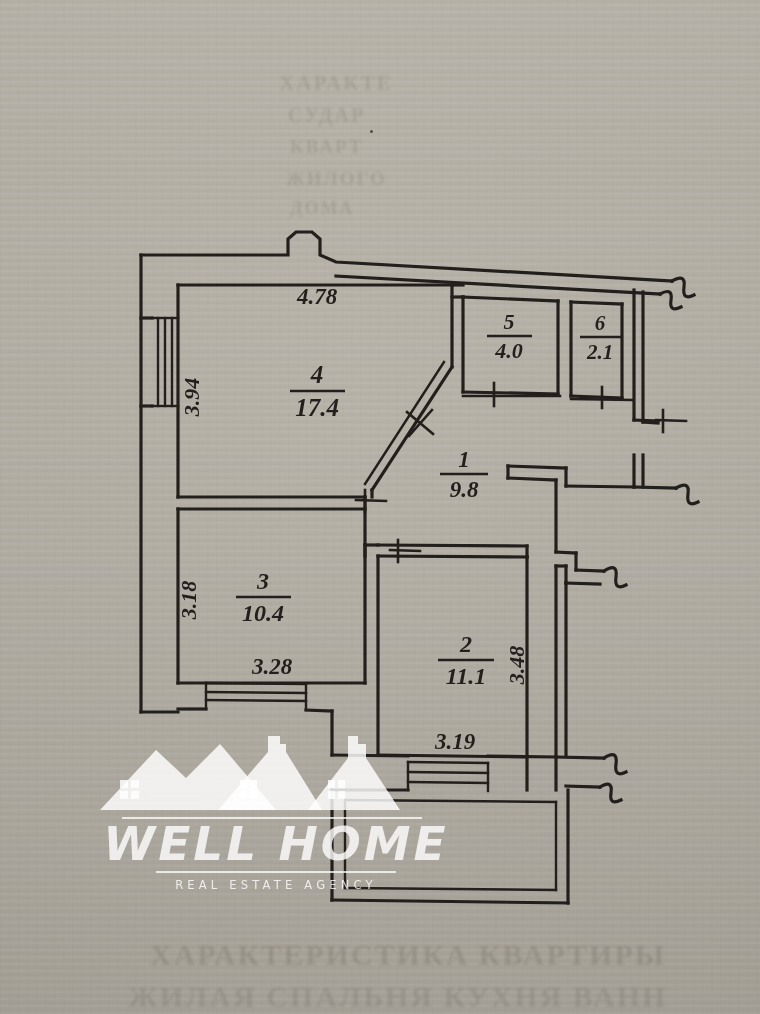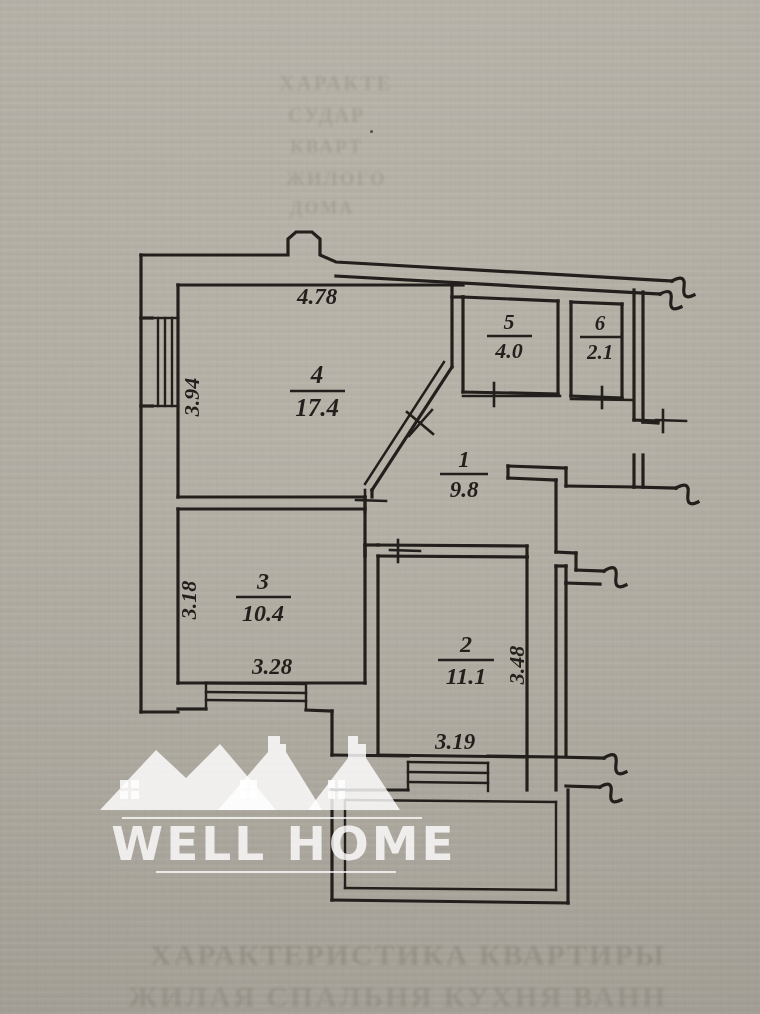--- a/index.html
+++ b/index.html
@@ -35,23 +35,23 @@
   #bleed-top2{left:288px;top:104px;font-size:20px;}
   #bleed-top3{left:290px;top:136px;font-size:19px;}
   #bleed-top4{left:286px;top:168px;font-size:19px;}
   #bleed-top5{left:290px;top:198px;font-size:18px;}
   #bleed-bot1{left:150px;top:938px;font-size:30px;color:rgba(92,86,76,0.20);}
   #bleed-bot2{left:128px;top:980px;font-size:30px;color:rgba(92,86,76,0.18);}
   .ink-dot{position:absolute;width:3px;height:3px;border-radius:50%;background:#3a332a;opacity:.8;}
   
   #watermark{position:absolute;left:100px;top:722px;width:352px;height:200px;pointer-events:none;}
   #wm-name{
-    position:absolute;left:8px;top:98px;width:352px;text-align:center;
+    position:absolute;left:0;top:98px;width:352px;text-align:center;
     font-family:"DejaVu Sans", sans-serif;font-weight:700;font-size:47px;
-    color:rgba(255,255,255,0.80);letter-spacing:3px;line-height:1;
+    color:rgba(255,255,255,0.80);letter-spacing:3px;line-height:1;font-style:italic;
   }
   #wm-sub{
     position:absolute;left:0;top:156px;width:352px;text-align:center;
     font-family:"DejaVu Sans", sans-serif;font-weight:400;font-size:11.5px;
     color:rgba(255,255,255,0.80);letter-spacing:4.2px;
   }
 </style>
 </head>
 <body>
 
@@ -273,13 +273,14 @@
         <rect x="238" y="58" width="7" height="8"></rect>
       <rect x="228" y="69" width="7" height="8"></rect>
         <rect x="238" y="69" width="7" height="8"></rect>
     </g>
     <rect x="22" y="95" width="300" height="2" fill="rgba(255,255,255,0.75)"></rect>
   </svg>
   <div id="wm-name">WELL HOME</div>
   <svg width="352" height="4" viewBox="0 0 352 4" style="position:absolute;left:0;top:148px;">
     <rect x="56" y="1" width="240" height="2" fill="rgba(255,255,255,0.75)"></rect>
   </svg>
+  <div id="wm-sub">REAL ESTATE AGENCY</div>
 </div>
 
 </body></html>

